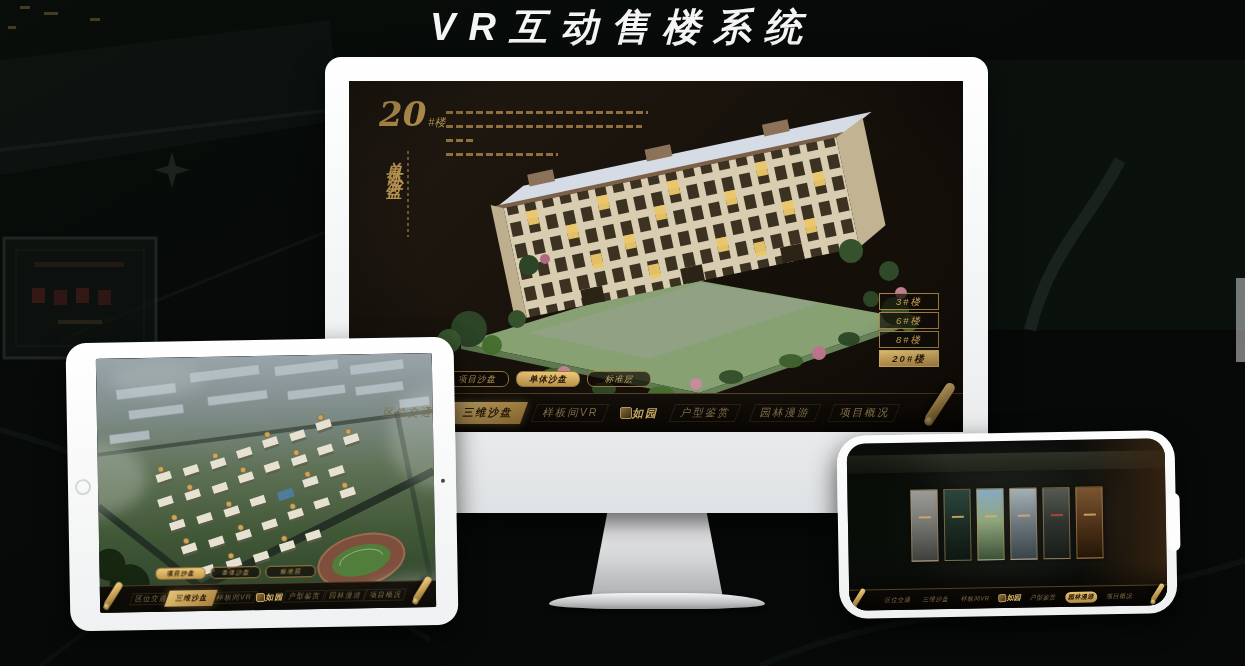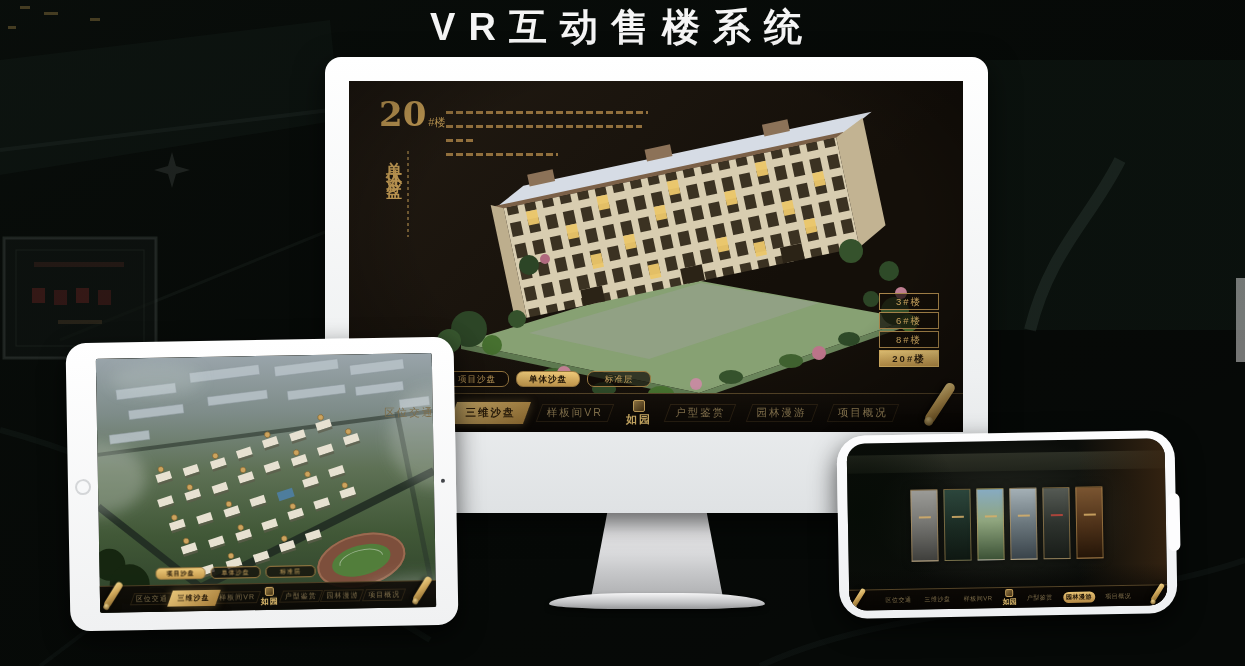--- a/index.html
+++ b/index.html
@@ -1,17 +1,17 @@
 <!DOCTYPE html>
 <html><head>
 <meta charset="utf-8">
 <style>
   html,body{margin:0;padding:0;background:#000;}
   .canvas{position:relative;width:1245px;height:666px;overflow:hidden;
-    background:#060907;font-family:"Liberation Sans","DejaVu Sans",sans-serif;}
+    background:#060907;font-family:"Liberation Sans","DejaVu Sans",sans-serif;font-style:italic;}
   .abs{position:absolute;}
 
   
   .page-title{position:absolute;top:2px;left:0;width:100%;text-align:center;
     color:#f5f5f5;font-size:38px;font-weight:700;letter-spacing:13px;}
   .footnote{position:absolute;left:672px;top:640px;color:#eceff1;font-size:14.5px;
     letter-spacing:2.5px;text-shadow:0 1px 2px #000;}
 
   
   .bg-svg{position:absolute;inset:0;}
@@ -62,21 +62,21 @@
     border-top:1px solid rgba(201,163,95,.4);}
   .nav-item{position:relative;font-size:10.5px;letter-spacing:2px;color:#7e6d4a;
     padding:3px 8px;cursor:pointer;white-space:nowrap;}
   .nav-item::before{content:"";position:absolute;inset:1px 0;border:1px solid rgba(190,150,80,.16);
     transform:skewX(-20deg);z-index:0;}
   .nav-item.active{color:#241808;font-weight:700;}
   .nav-item.active::before{border:none;inset:-1px -4px;
     background:linear-gradient(135deg,#e6c377,#a87f3b);transform:skewX(-20deg);
     box-shadow:0 0 8px rgba(220,180,100,.35);}
   .nav-item span{position:relative;z-index:1;}
-  .nav-logo{display:flex;flex-direction:column;align-items:center;gap:0;cursor:pointer;}
+  .nav-logo{display:flex;flex-direction:row;align-items:center;gap:0;cursor:pointer;}
   .seal{width:10px;height:10px;border:1px solid #c9a45e;border-radius:2px;
     background:linear-gradient(135deg,rgba(201,164,94,.7),rgba(90,65,25,.7));}
   .nav-logo .logo-text{font-size:11px;color:#dcba6d;letter-spacing:2px;font-weight:700;}
 
   .scroll-icon{position:absolute;width:10px;height:46px;border-radius:5px;
     background:linear-gradient(115deg,#f2d68c,#cfa75a 45%,#8a682c);
     transform:rotate(33deg);box-shadow:-2px 2px 4px rgba(0,0,0,.6);cursor:pointer;}
   .scroll-icon::after{content:"";position:absolute;left:1px;bottom:-3px;width:9px;height:9px;
     border-radius:50%;background:radial-gradient(circle at 35% 35%,#ecd08a,#6b4f1e);}
   .scroll-icon.sm{width:7px;height:28px;border-radius:4px;}

